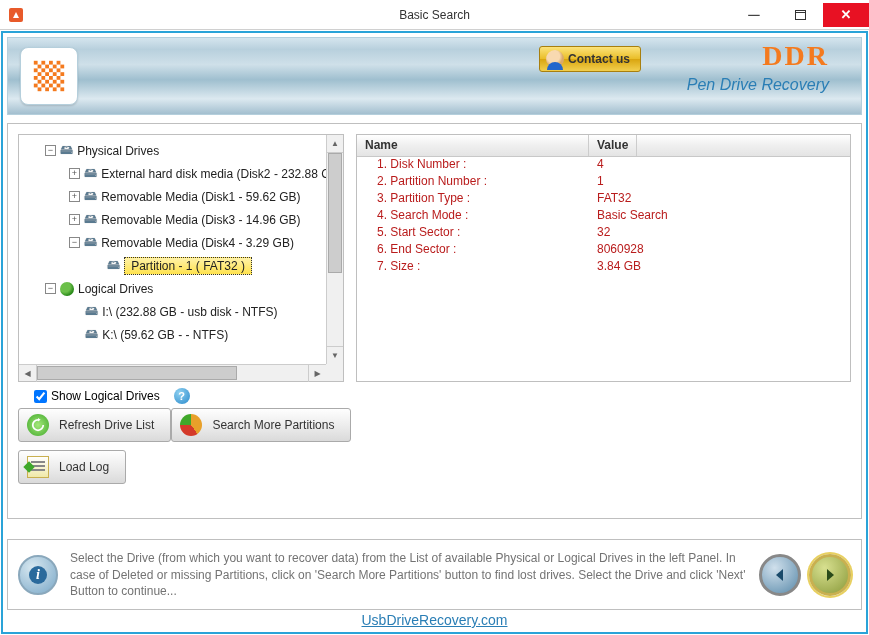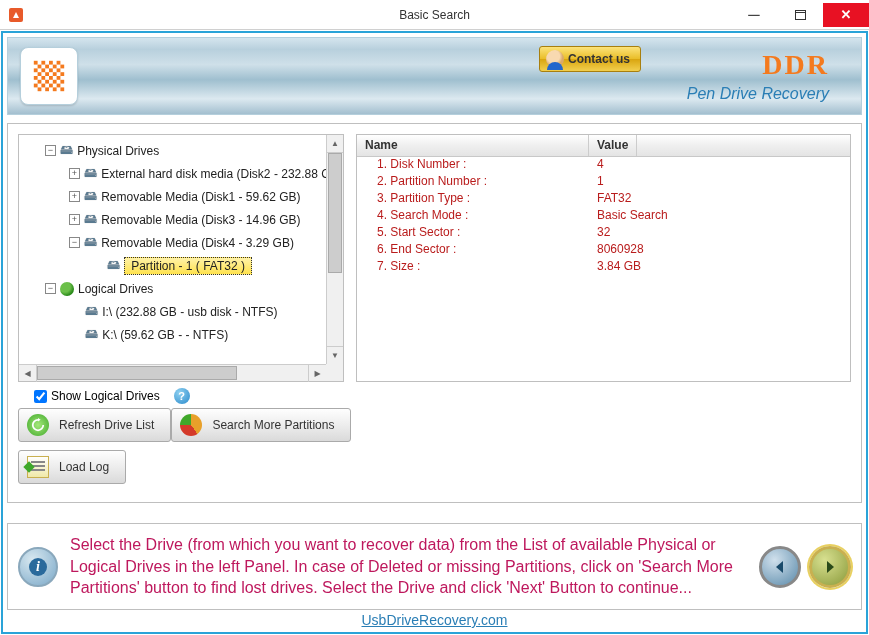--- a/index.html
+++ b/index.html
@@ -18,21 +18,21 @@
 
 .frame { border: 2px solid #2aa3d8; margin: 1px; height: calc(635px - 32px); padding: 4px; display: flex; flex-direction: column; }
 
 
 .banner { height: 78px; background: linear-gradient(180deg, #d5e5ee 0%, #b8d0dd 15%, #cfe0e9 35%, #9fbfcf 55%, #dce9f0 80%, #a3bfcf 100%); position: relative; border: 1px solid #b5cfdc; display: flex; align-items: center; }
 .banner-logo { width: 58px; height: 58px; margin-left: 12px; background: #fff; border: 1px solid #b5cfdc; border-radius: 8px; display: flex; align-items: center; justify-content: center; box-shadow: 0 1px 2px rgba(0,0,0,0.15); }
 .banner-logo svg { width: 38px; height: 38px; }
 .contact-btn { position: absolute; right: 220px; top: 8px; height: 26px; padding: 0 10px 0 6px; background: linear-gradient(180deg, #fce37a 0%, #e9bd27 50%, #d9a50f 51%, #f2cf4e 100%); border: 1px solid #a87f0f; border-radius: 3px; display: flex; align-items: center; gap: 4px; font-size: 12px; font-weight: bold; color: #333; }
 .contact-btn .person { width: 18px; height: 18px; border-radius: 50%; background: radial-gradient(circle at 40% 35%, #f8d9b0 40%, #d9a96b 60%); position: relative; }
 .contact-btn .person::after { content: ""; position: absolute; bottom: -2px; left: 1px; width: 16px; height: 8px; background: #2266cc; border-radius: 8px 8px 0 0; }
-.brand { position: absolute; right: 32px; top: 13px; text-align: right; }
+.brand { position: absolute; right: 32px; top: 4px; text-align: right; }
 .brand-ddr { font-family: "Comic Sans MS", cursive; font-size: 28px; font-weight: bold; color: #f47a1e; letter-spacing: 2px; line-height: 1; }
 .brand-sub { font-size: 16px; color: #2a7eb5; font-style: italic; margin-top: 6px; }
 
 
 .main { flex: 1; border: 1px solid #bfbfbf; margin-top: 8px; padding: 10px; display: flex; flex-direction: column; }
 .panels { display: flex; gap: 12px; height: 248px; }
 
 
 .tree-wrap { width: 326px; border: 1px solid #bfbfbf; position: relative; display: flex; flex-direction: column; }
 .tree { flex: 1; overflow: hidden; padding: 4px 2px 4px 2px; font-size: 12px; color: #222; }
@@ -75,21 +75,21 @@
 .icon-refresh svg { width: 14px; height: 14px; }
 .icon-pie { background: conic-gradient(#e8a02a 0 40%, #d43a2a 40% 75%, #3fa82a 75% 100%); }
 .icon-log { width: 22px; height: 22px; background: linear-gradient(180deg, #fff, #f0e9a8); border: 1px solid #c9b050; position: relative; }
 .icon-log::before { content: ""; position: absolute; left: 3px; top: 4px; right: 3px; height: 2px; background: #888; box-shadow: 0 4px 0 #888, 0 8px 0 #888; }
 .icon-log::after { content: ""; position: absolute; left: -3px; top: 6px; width: 8px; height: 8px; background: #3fa82a; transform: rotate(45deg); }
 
 
 .bottom { border: 1px solid #bfbfbf; margin-top: 20px; padding: 10px; display: flex; align-items: center; gap: 12px; }
 .info-icon { width: 40px; height: 40px; border-radius: 50%; background: radial-gradient(circle at 35% 30%, #d8e8f0, #7aa8c8); border: 2px solid #8aa8bc; display: flex; align-items: center; justify-content: center; flex-shrink: 0; }
 .info-icon span { width: 18px; height: 18px; border-radius: 50%; background: #2a6a9c; color: #fff; font-family: Georgia, serif; font-style: italic; font-weight: bold; display: flex; align-items: center; justify-content: center; font-size: 14px; }
-.instruction { font-size: 16px; color: #be185d; line-height: 1.35; flex: 1; }
+.instruction { font-size: 12px; color: #737373; line-height: 1.35; flex: 1; }
 .nav { display: flex; gap: 8px; }
 .nav-btn { width: 42px; height: 42px; border-radius: 50%; border: 3px solid #888; display: flex; align-items: center; justify-content: center; }
 .nav-back { background: radial-gradient(circle at 35% 30%, #d0e0ec, #5a8aaa); }
 .nav-next { background: radial-gradient(circle at 35% 30%, #d8e090, #8a9a3a); border-color: #c9b050; box-shadow: 0 0 0 2px #e8d060; }
 .nav-btn svg { width: 18px; height: 18px; }
 
 
 .footer-link { text-align: center; color: #2a7eb5; font-size: 14px; text-decoration: underline; margin-top: 2px; }
 </style>
 </head>

